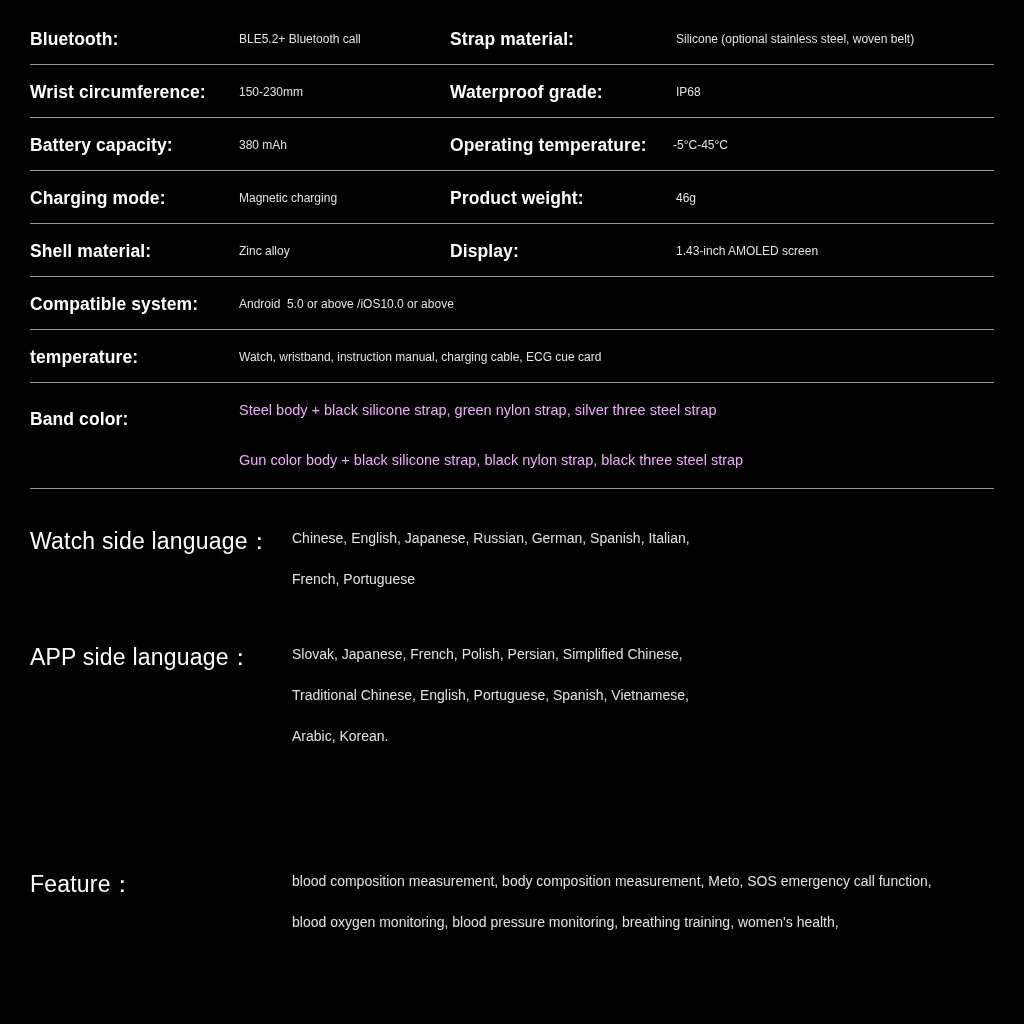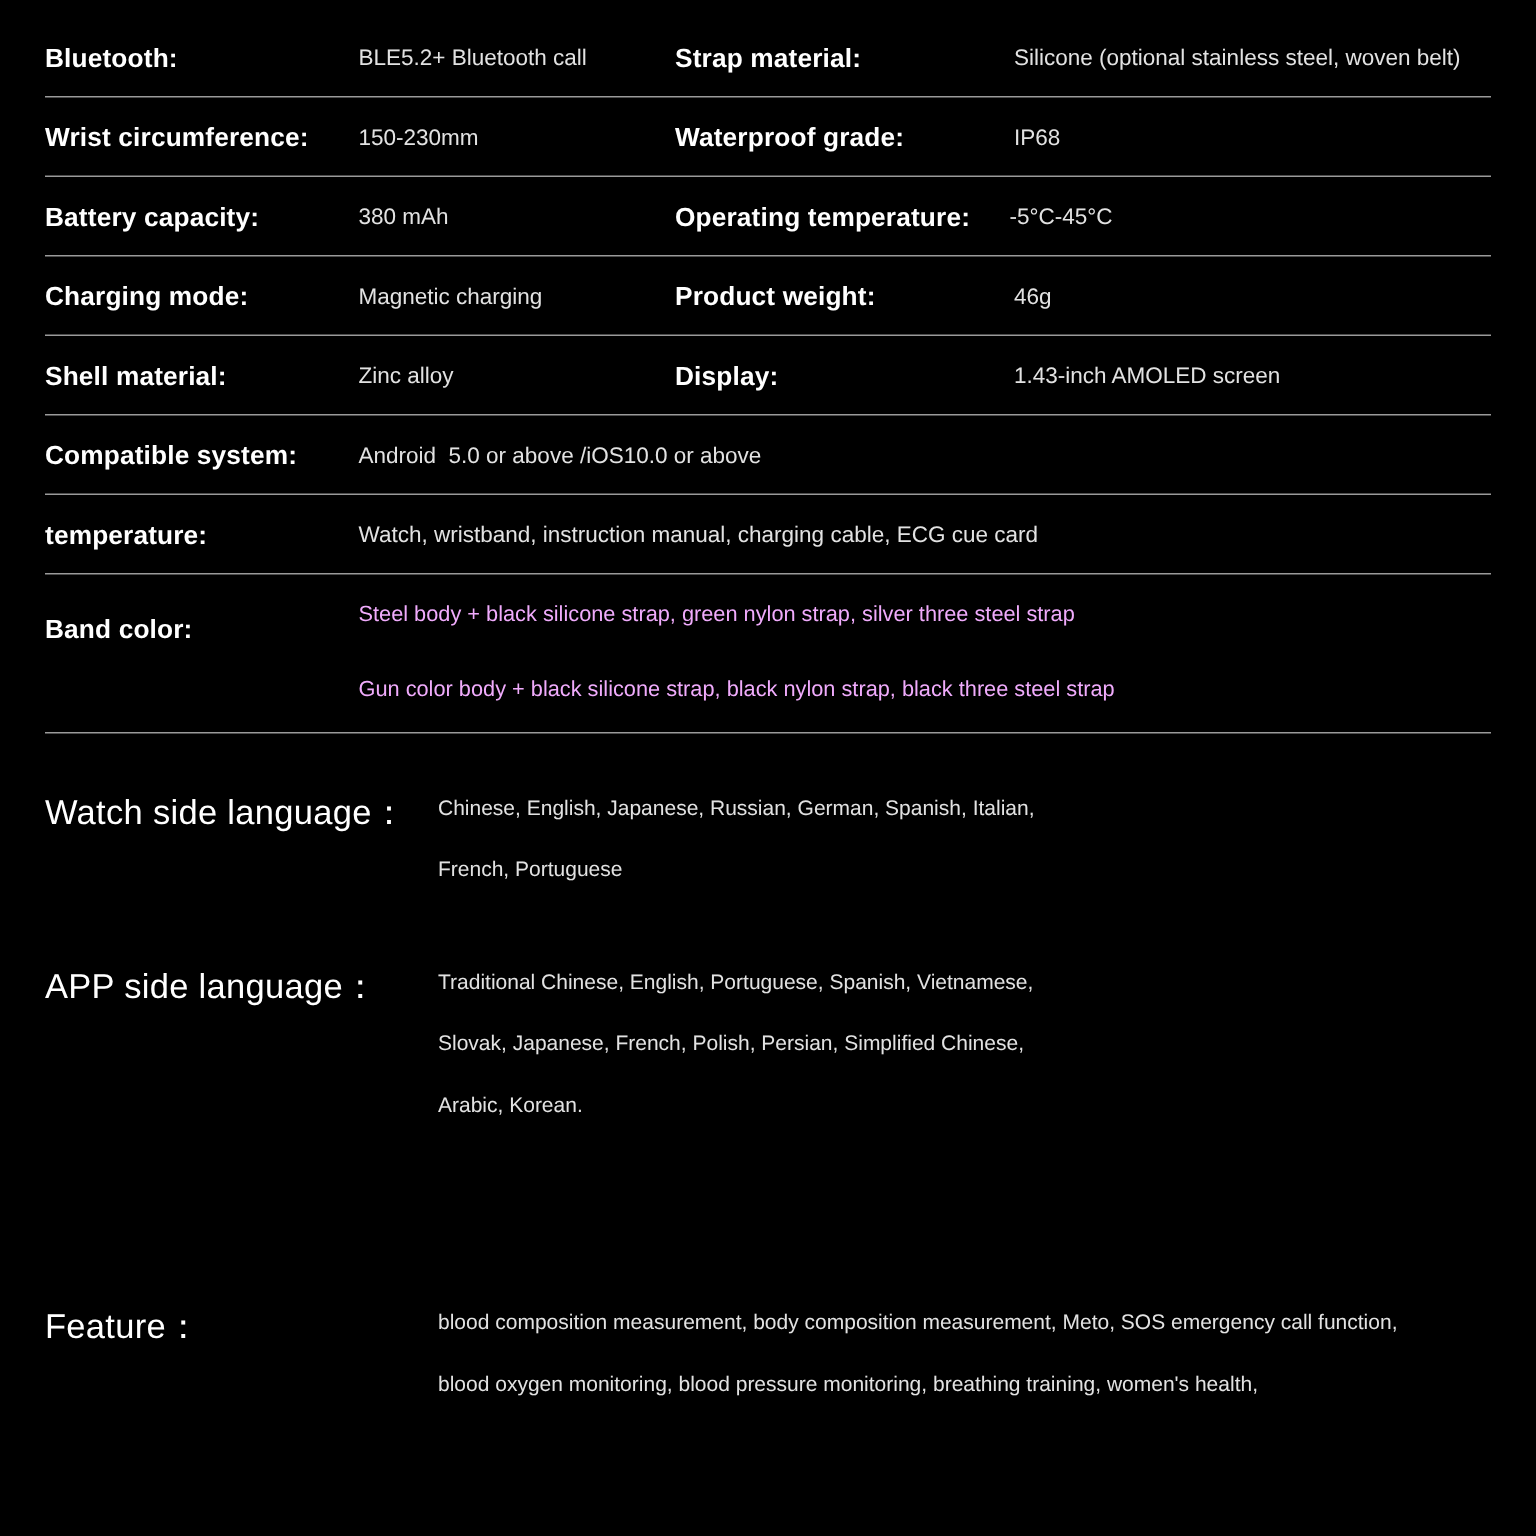--- a/index.html
+++ b/index.html
@@ -57,21 +57,21 @@
     font-weight: bold;
     color: #ffffff;
     letter-spacing: 0.1px;
     white-space: nowrap;
     top: 50%;
     transform: translateY(-50%);
   }
 
   .cell-value {
     position: absolute;
-    font-size: 15px;
+    font-size: 12px;
     font-weight: normal;
     color: #e2e2e2;
     white-space: pre;
     top: 50%;
     transform: translateY(-50%);
   }
 
   .col1-label { left: 30px; }
   .col1-value { left: 239px; }
   .col2-label { left: 450px; }
@@ -212,22 +212,22 @@
     <div class="section-heading" style="top:0;">Watch side language：</div>
     <div class="section-lines" style="top:-8px;">
       <div class="sline">Chinese, English, Japanese, Russian, German, Spanish, Italian,</div>
       <div class="sline">French, Portuguese</div>
     </div>
   </div>
 
   <div class="section" style="top:642px;">
     <div class="section-heading" style="top:0;">APP side language：</div>
     <div class="section-lines" style="top:-8px;">
+      <div class="sline">Slovak, Japanese, French, Polish, Persian, Simplified Chinese,</div>
       <div class="sline">Traditional Chinese, English, Portuguese, Spanish, Vietnamese,</div>
-      <div class="sline">Slovak, Japanese, French, Polish, Persian, Simplified Chinese,</div>
       <div class="sline">Arabic, Korean.</div>
     </div>
   </div>
 
   <div class="section" style="top:869px;">
     <div class="section-heading" style="top:0;">Feature：</div>
     <div class="section-lines feature-lines" style="top:-8px;">
       <div class="sline">blood composition measurement, body composition measurement, Meto, SOS emergency call function,</div>
       <div class="sline">blood oxygen monitoring, blood pressure monitoring, breathing training, women's health,</div>
     </div>

